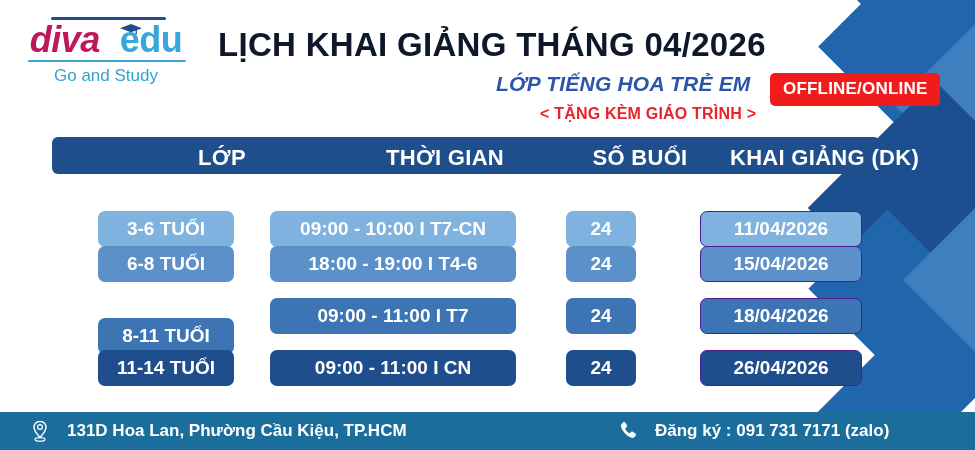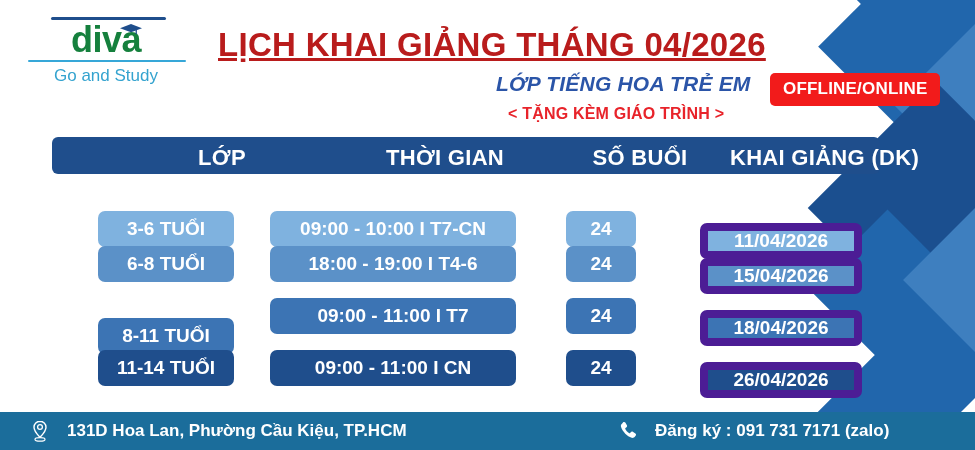--- a/index.html
+++ b/index.html
@@ -105,21 +105,21 @@
     position:absolute;
     display:flex; align-items:center; justify-content:center;
     color:#ffffff; font-weight:bold; white-space:nowrap;
     border-radius:7px;
     font-size:19px;
     height:36px;
   }
   .cell.c-lop  { left:98px;  width:136px; }
   .cell.c-time { left:270px; width:246px; font-size:19px; }
   .cell.c-buoi { left:566px; width:70px;  }
-  .cell.c-date { left:700px; width:162px; border:8px solid #4c1d95;margin-top:12px; }
+  .cell.c-date { left:700px; width:162px; border:1px solid #4c1d95; }
 
   
   .footer {
     position:absolute; left:0; top:412px;
     width:975px; height:38px;
     background:#1B6D9B;
   }
   .footer-item {
     position:absolute; top:8px;
     display:flex; align-items:center; gap:17px;
@@ -141,33 +141,34 @@
     <div class="dia dark" style="left:845px; top:118px; width:180px; height:180px;"></div>
     <div class="dia mid" style="left:790px; top:250px; width:195px; height:195px;"></div>
     <div class="dia light" style="left:930px; top:215px; width:130px; height:130px;"></div>
     <div class="dia white" style="left:716px; top:-56px; width:120px; height:120px;"></div>
     <div class="dia white" style="left:742px; top:300px; width:110px; height:110px;"></div>
   </div>
 
   <div class="logo">
     <div class="logo-row">
       <span class="logo-bar-top"></span>
-      <span class="logo-diva" style="color: #15803d;">diva</span>
+      <span class="logo-diva" style="color: #be185d; font-style: italic;">diva</span>
+      <span class="logo-edu" style="color: rgb(54, 167, 216);">edu</span>
       <svg class="logo-cap" viewBox="0 0 24 12">
         <polygon points="12,0 24,4.5 12,9 0,4.5" fill="#1F4E8C"></polygon>
         <rect x="17" y="5" width="1.4" height="6" fill="#1F4E8C"></rect>
       </svg>
       <span class="logo-bar-bottom"></span>
     </div>
     <div class="logo-tag" style="color: rgb(52, 163, 207);">Go and Study</div>
   </div>
 
-  <div class="title" style="color: #b91c1c; text-decoration: underline;">LỊCH KHAI GIẢNG THÁNG 04/2026</div>
+  <div class="title" style="color: #0f172a;">LỊCH KHAI GIẢNG THÁNG 04/2026</div>
   <div class="subtitle" style="color: rgb(43, 85, 168); font-style: italic;">LỚP TIẾNG HOA TRẺ EM</div>
-  <div class="tagline" style="color: rgb(232, 35, 42);">&lt; TẶNG KÈM GIÁO TRÌNH &gt;</div>
+  <div class="tagline" style="color: rgb(232, 35, 42); margin-left: 32px;">&lt; TẶNG KÈM GIÁO TRÌNH &gt;</div>
   <div class="badge" style="background: rgb(242, 27, 27); color: rgb(255, 255, 255);">OFFLINE/ONLINE</div>
 
   <div class="thead" style="background: rgb(31, 78, 140);">
     <div class="th th-lop">LỚP</div>
     <div class="th th-time">THỜI GIAN</div>
     <div class="th th-buoi">SỐ BUỔI</div>
     <div class="th th-kg">KHAI GIẢNG (DK)</div>
   </div>
 
   <div class="row" style="top:211px;padding-left:14px;">

